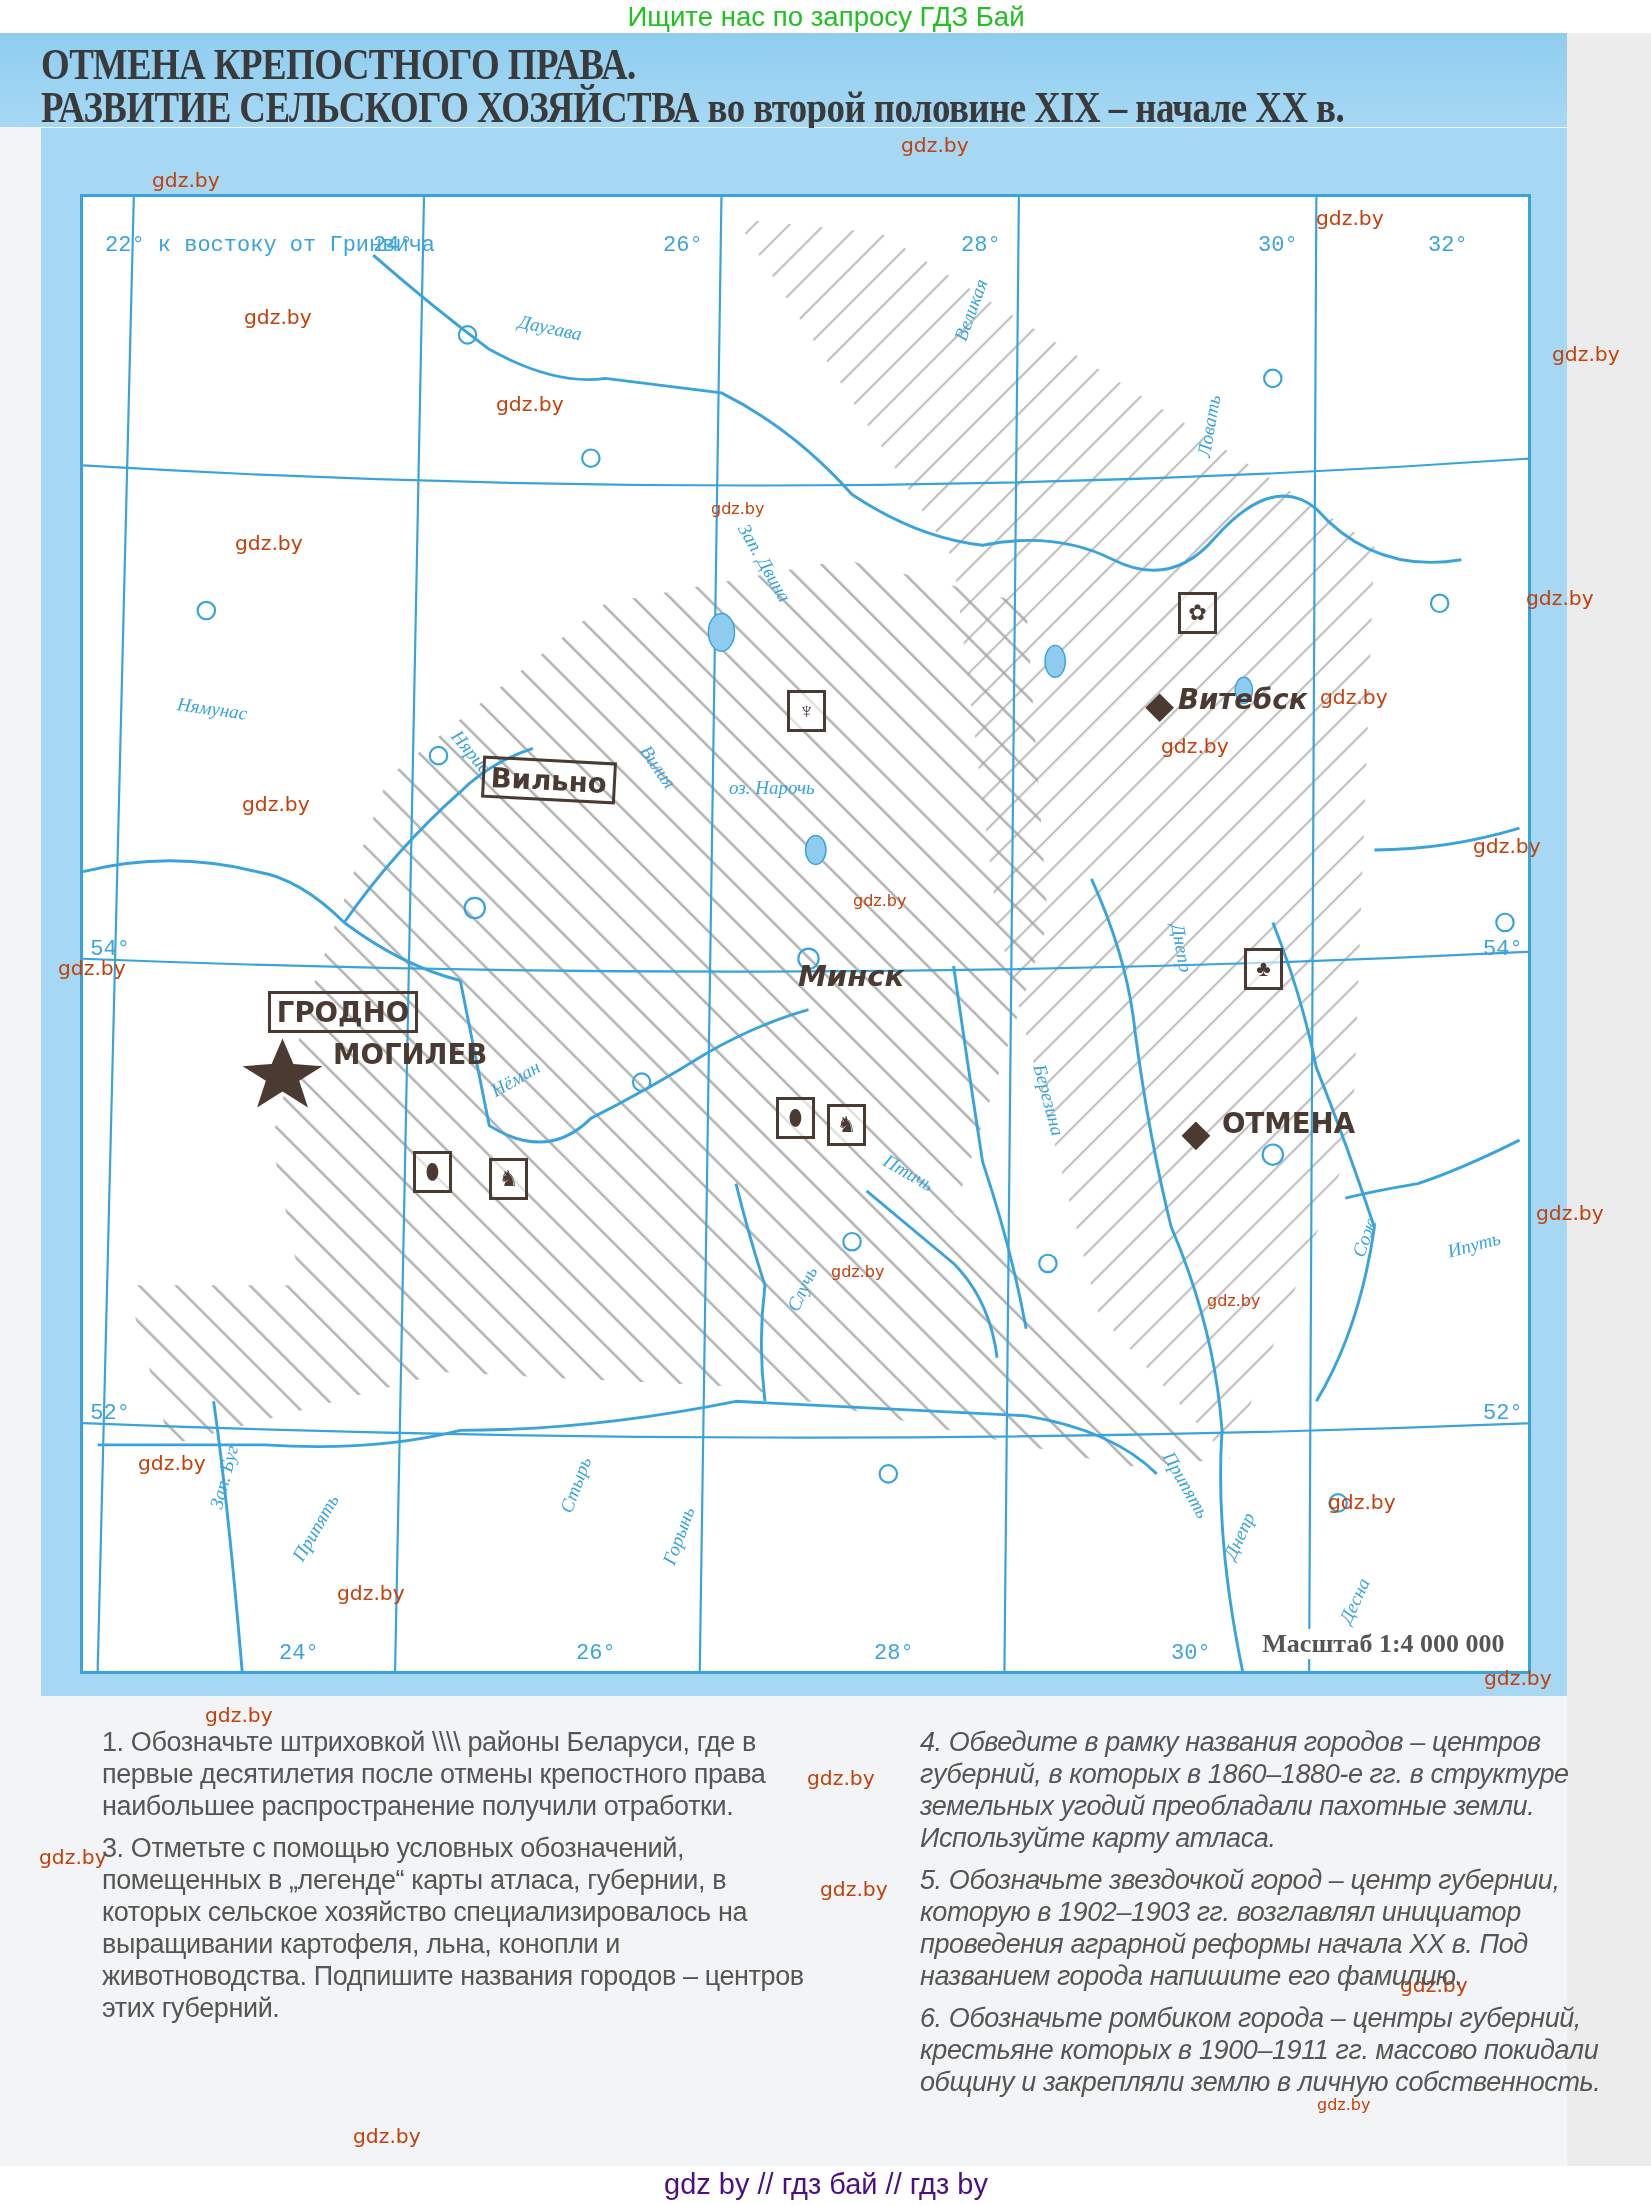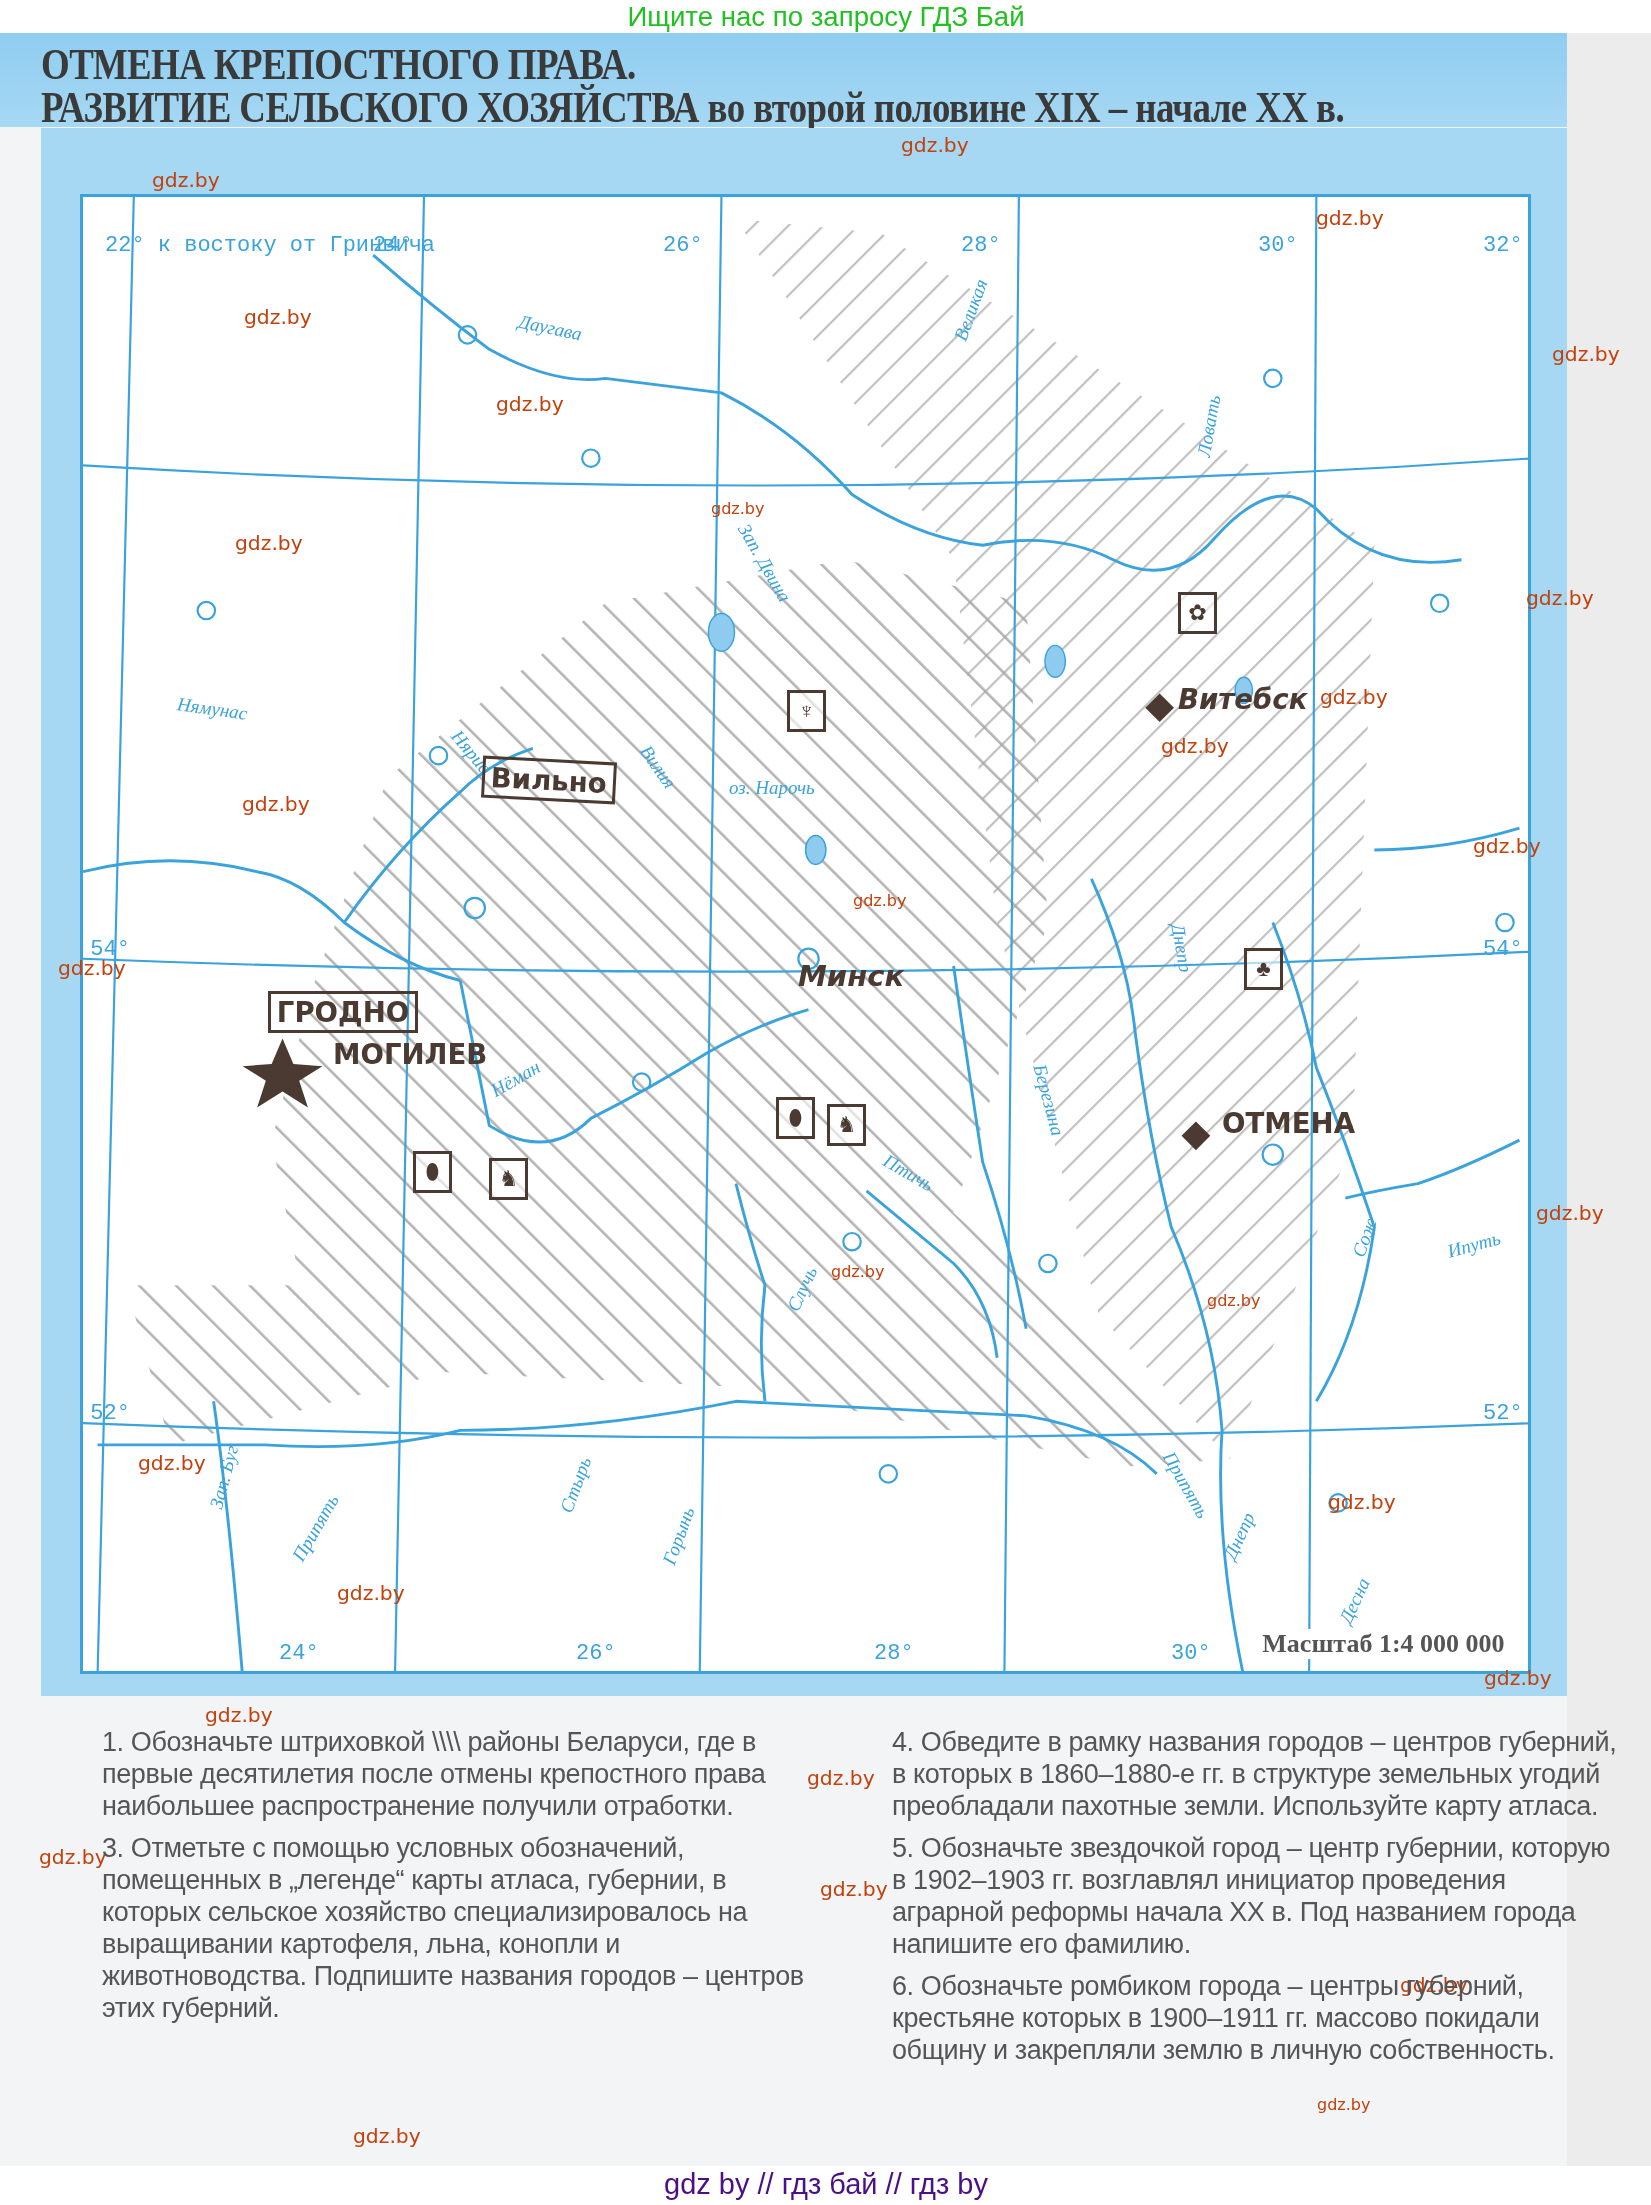--- a/index.html
+++ b/index.html
@@ -17,21 +17,21 @@
   .coord { position:absolute; color:#3aa3dc; font-size:22px; font-family:Liberation Mono, monospace; }
   .river { position:absolute; color:#3aa3dc; font-size:19px; font-style:italic; font-family:"Liberation Serif", serif; white-space:nowrap; }
   .hand { position:absolute; color:#4a3a32; font-family:"DejaVu Sans", sans-serif; font-weight:bold; white-space:nowrap; }
   .boxed { border:3.6px solid #4a3a32; padding:1.5px 5.8px; }
   .symbol-box { position:absolute; width:39px; height:42px; border:3.6px solid #4a3a32; box-sizing:border-box; display:flex; align-items:center; justify-content:center; font-size:22px; color:#4a3a32; background:rgba(255,255,255,.6); }
   .scale { position:absolute; right:19px; bottom:11.6px; font-family:"Liberation Serif", serif; font-weight:bold; font-size:26px; color:#555; background:#fff; padding:0 4.4px; }
   .wm { position:absolute; color:#c2410c; font-size:20.3px; font-family:"DejaVu Sans", sans-serif; }
   .wm.s { font-size:16px; }
   .tasks { position:absolute; top:1726px; font-family:"Liberation Sans", sans-serif; color:#555; font-size:27px; line-height:32px; letter-spacing:-0.4px; }
   .tasks.left { left:102px; width:725px; }
-  .tasks.right { left:892px; width:725px; }
+  .tasks.right { left:920px; width:725px;font-style:italic; }
   .task { margin-bottom:10.2px; }
   .footer { position:absolute; left:0; top:2168px; width:1652px; text-align:center; color:#4b0f86; font-size:29px; font-family:"Liberation Sans", sans-serif; }
 </style>
 </head>
 <body>
 
 <div class="top-banner">Ищите нас по запросу ГДЗ Бай</div>
 <div class="page"></div>
 <div class="right-strip"></div>
 <div class="header-band"></div>
@@ -111,21 +111,21 @@
     <path d="M275,1160 L290,1195 L330,1198 L298,1218 L310,1255 L275,1233 L240,1255 L252,1218 L220,1198 L260,1195 Z" fill="#4a3a32"></path>
     <rect x="1470" y="690" width="28" height="28" transform="rotate(45 1484 704)" fill="#4a3a32"></rect>
     <rect x="1520" y="1280" width="28" height="28" transform="rotate(45 1534 1294)" fill="#4a3a32"></rect>
   </svg>
 
   <div class="coord" style="left:22px;top:36px;">22° к востоку от Гринвича</div>
   <div class="coord" style="left:290px;top:36px;">24°</div>
   <div class="coord" style="left:580px;top:36px;">26°</div>
   <div class="coord" style="left:878px;top:36px;">28°</div>
   <div class="coord" style="left:1175px;top:36px;">30°</div>
-  <div class="coord" style="left:1400px;top:36px;">32°</div>
+  <div class="coord" style="left:1345px;top:36px;">32°</div>
   <div class="coord" style="left:7.3px;top:740px;">54°</div>
   <div class="coord" style="left:1400px;top:740px;">54°</div>
   <div class="coord" style="left:7.3px;top:1204px;">52°</div>
   <div class="coord" style="left:1400px;top:1204px;">52°</div>
   <div class="coord" style="left:196px;top:1444px;">24°</div>
   <div class="coord" style="left:493px;top:1444px;">26°</div>
   <div class="coord" style="left:791px;top:1444px;">28°</div>
   <div class="coord" style="left:1088px;top:1444px;">30°</div>
 
   <div class="river" style="left:435px;top:120px;transform:rotate(12deg);">Даугава</div>

